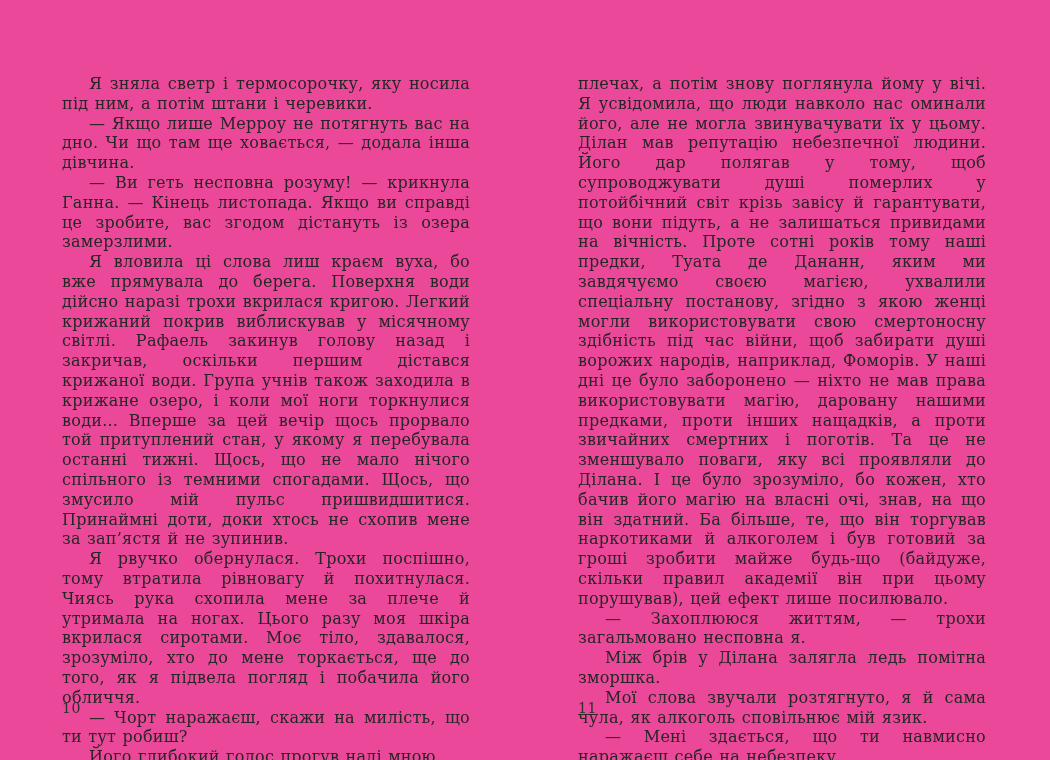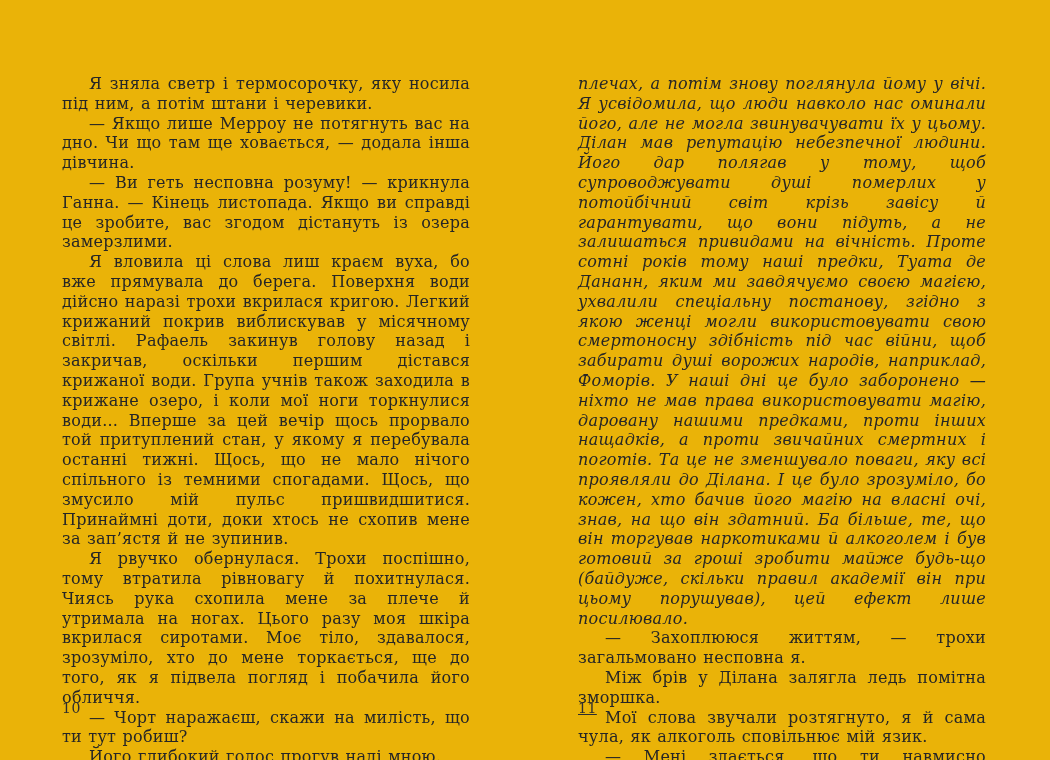--- a/index.html
+++ b/index.html
@@ -4,21 +4,21 @@
 <style>
   html, body {
     margin: 0;
     padding: 0;
     background: #ffffff;
   }
   .spread {
     position: relative;
     width: 1050px;
     height: 760px;
-    background: #eab308;
+    background: #ec4899;
     overflow: hidden;
     font-family: "DejaVu Serif", "Liberation Serif", serif;
     color: #262626;
   }
   .page-text {
     position: absolute;
     top: 74px;
     width: 408px;
     text-align: justify;
     font-size: 16px;
@@ -28,21 +28,20 @@
     text-rendering: optimizeLegibility;
   }
   .page-text--left  { left: 62px;  }
   .page-text--right { left: 578px; }
   .para {
     margin: 0;
     text-indent: 27px;
   }
   .para.noindent {
     text-indent: 0;
-    font-style: italic;
   }
   .page-number {
     position: absolute;
     top: 700px;
     width: 408px;
     font-size: 14px;
     letter-spacing: 0.5px;
     color: #2e2e2e;
   }
   .page-number--left  { left: 62px;  }

